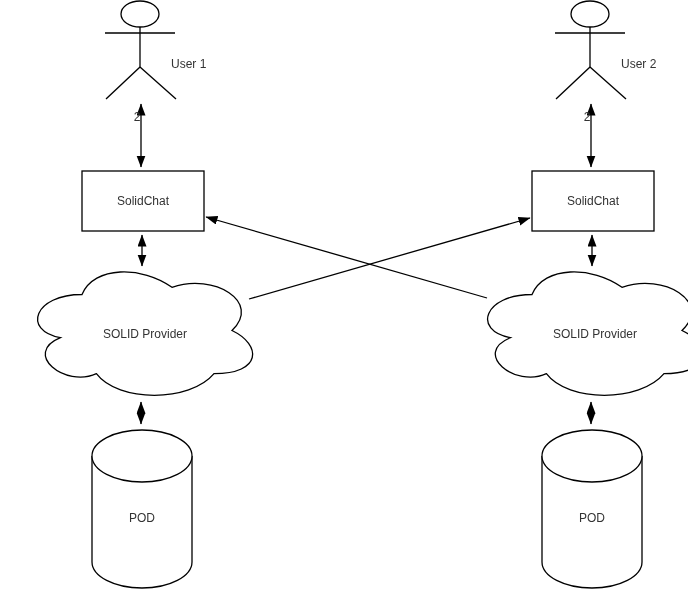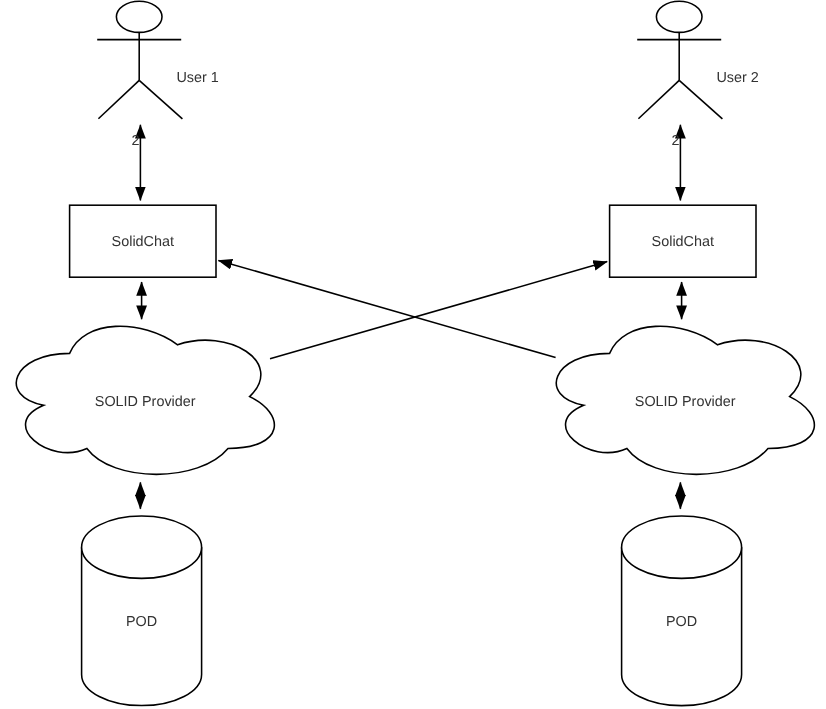--- a/index.html
+++ b/index.html
@@ -8,20 +8,21 @@
     background: #ffffff;
     width: 688px;
     height: 591px;
     overflow: hidden;
   }
   .canvas {
     position: relative;
     width: 600px;
     height: 591px;
     background: var(--bg, #ffffff);
+    padding-left: 24px;
   }
   svg text {
     font-family: "Liberation Sans", "DejaVu Sans", sans-serif;
     font-size: 12px;
     fill: var(--text, #333333);
   }
   .edge {
     stroke: var(--line, #000000);
     stroke-width: 1.3;
     fill: none;

